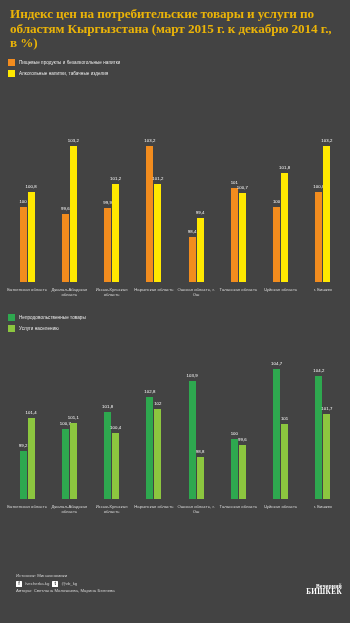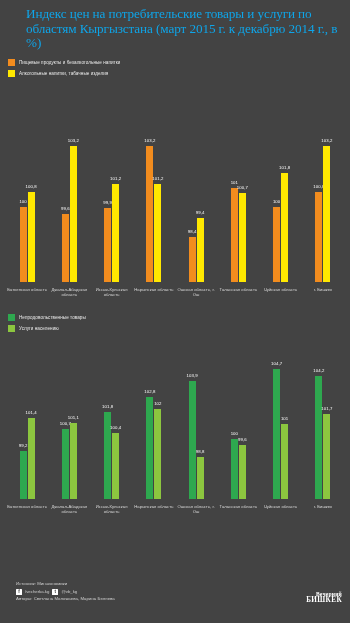--- a/index.html
+++ b/index.html
@@ -11,27 +11,26 @@
   }
   #page {
     position: relative;
     width: 350px; height: 623px;
     background: #434343;
   }
 
   
   .header { padding: 7px 10px 0 10px; }
   .title {
-    color: #0ea5e9;
+    color: #eab308;
     font-family: "Liberation Serif", serif;
     font-size: 13.2px;
     line-height: 14.6px;
-    font-weight: 400;
+    font-weight: 700;
     letter-spacing: -0.1px;
-    margin-left: 16px;
   }
 
   
   .legend { margin: 7px 0 0 8px; }
   .legend-row {
     display: flex;
     align-items: center;
     height: 9px;
     margin-bottom: 2px;
   }
@@ -97,21 +96,21 @@
     text-align: center;
     color: #d8d8d8;
     font-size: 4.2px;
     line-height: 5.2px;
     letter-spacing: 0.05px;
   }
 
   
   .footer {
     position: absolute;
-    left: 0; right: 0; bottom: 8px;
+    left: 0; right: 0; bottom: 16px;
     height: 44px;
     padding: 10px 8px 0 8px;
     margin-left: 8px;
   }
   .footer-line {
     color: #cfcfcf;
     font-size: 4.3px;
     line-height: 6.4px;
     letter-spacing: 0.05px;
   }

